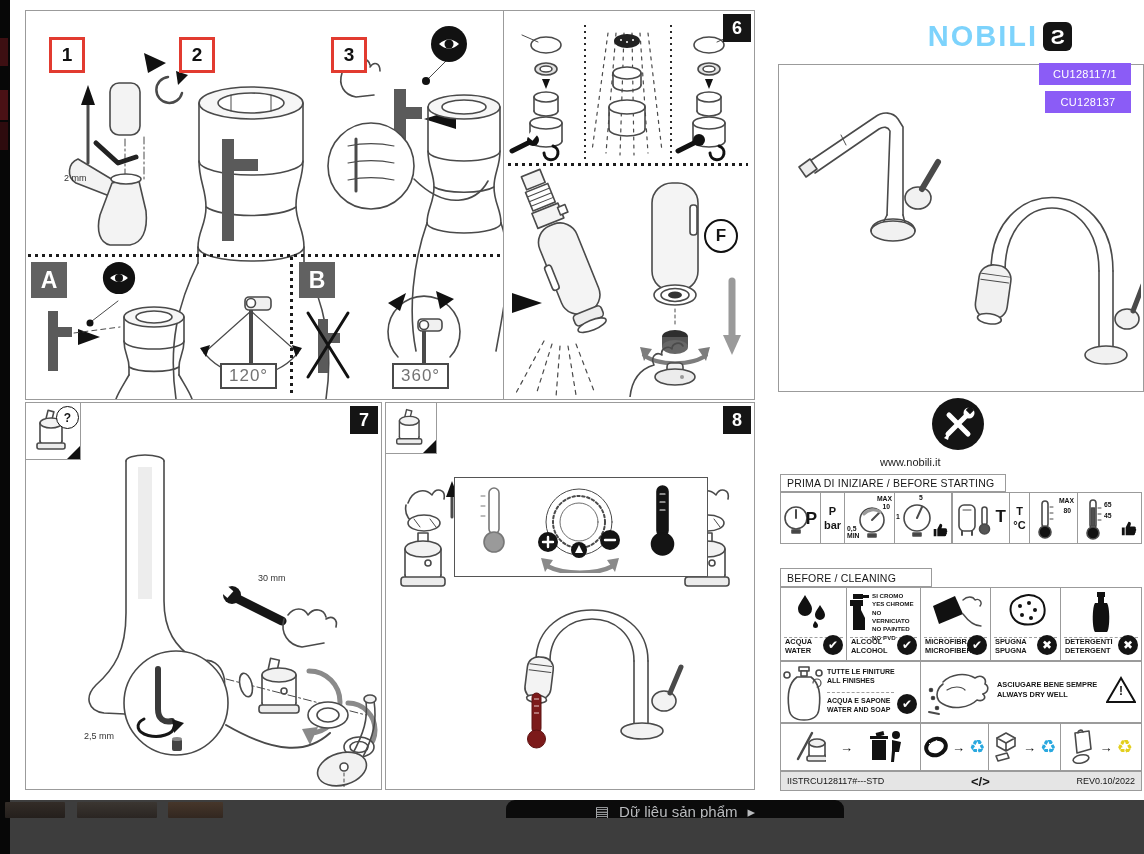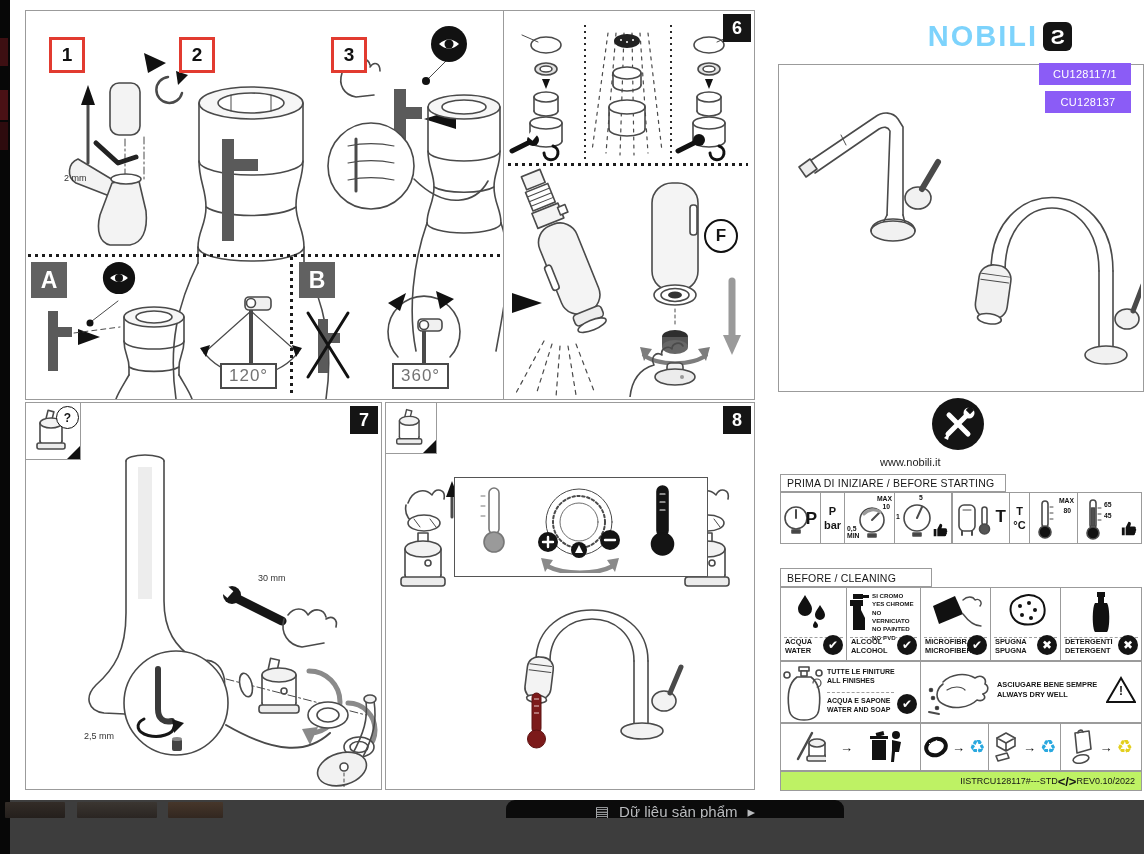--- a/index.html
+++ b/index.html
@@ -37,22 +37,22 @@
   .cell.last{border-right:none}
   .tiny{position:absolute;font-size:6.8px;font-weight:bold;line-height:1.2;color:#111}
   .unit2{width:100%;text-align:center;font-size:11px;font-weight:bold;line-height:1.3;
          display:flex;flex-direction:column;justify-content:center;height:100%}
   .big-letter{font-size:17px;font-weight:bold}
   .lab{position:absolute;left:4px;bottom:5px;font-size:7.4px;font-weight:bold;line-height:1.25}
   .badge{position:absolute;width:20px;height:20px;border-radius:50%;background:#141414;color:#fff;font-size:12px;
          display:flex;align-items:center;justify-content:center;right:3px;bottom:5px}
   .note{position:absolute;font-size:6.2px;font-weight:bold;line-height:1.35}
   .dashline{position:absolute;border-top:1px dashed #9f9f9f}
-  .ftr{display:flex;justify-content:flex-end;align-items:center;border:1px solid #9b9b9b;
-       font-size:9px;padding:0 6px;background:#bef264;box-sizing:border-box}
+  .ftr{display:flex;justify-content:space-between;align-items:center;border:1px solid #9b9b9b;
+       font-size:9px;padding:0 6px;background:#e5e5e5;box-sizing:border-box}
   .code-glyph{font-size:13px;font-weight:bold}
   .rec{font-size:18px;font-weight:bold;line-height:1}
   .rec-blue{color:#29a8df}.rec-yellow{color:#e3cf1d}
   .arrow-g{font-size:13px;font-weight:bold;color:#111}
   .lstrip{left:0;top:0;width:10px;height:854px;background:#070707}
   .thumb{position:absolute;top:802px;height:16px;border-radius:1px}
   .pd-btn{left:506px;top:800px;width:338px;height:18px;background:#0b0b0b;border-radius:9px 9px 0 0;
           color:#b9bbbe;display:flex;align-items:flex-start;justify-content:center;gap:10px;font-size:15px;
           padding-top:3px;overflow:hidden;box-sizing:border-box}
   .caption-bar{left:0;top:818px;width:1144px;height:36px;background:#191919;display:flex;align-items:center;

